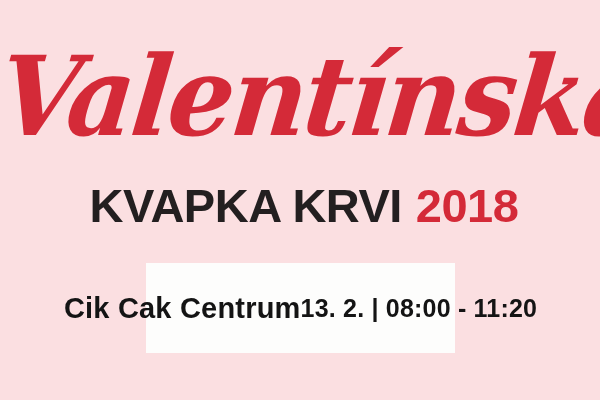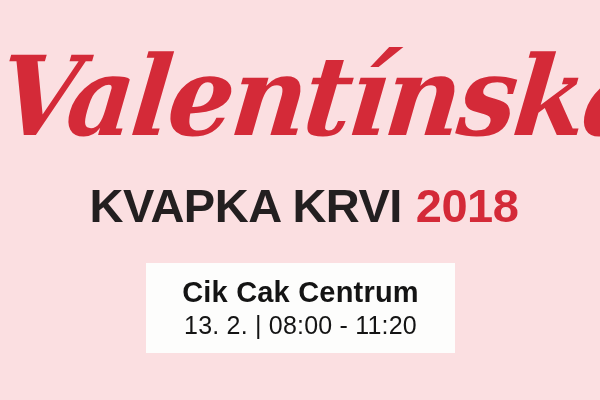--- a/index.html
+++ b/index.html
@@ -69,37 +69,37 @@
 
   
   .info-box {
     position: absolute;
     left: 146px;
     top: 263px;
     width: 309px;
     height: 90px;
     background: #fdfdfc;
     display: flex;
-    flex-direction: column;
+    flex-direction: row;
     align-items: center;
     justify-content: center;
   }
   .venue {
     color: #141414;
     font-family: "Liberation Sans", sans-serif;
     font-weight: 700;
     font-size: 29px;
     line-height: 34px;
     letter-spacing: 0.2px;
     white-space: nowrap;
   }
   .schedule {
     color: #141414;
     font-family: "Liberation Sans", sans-serif;
-    font-weight: 400;
+    font-weight: 700;
     font-size: 25px;
     line-height: 32px;
     letter-spacing: 0.2px;
     white-space: nowrap;
   }
 </style>
 </head>
 <body>
 
 <div class="poster">

